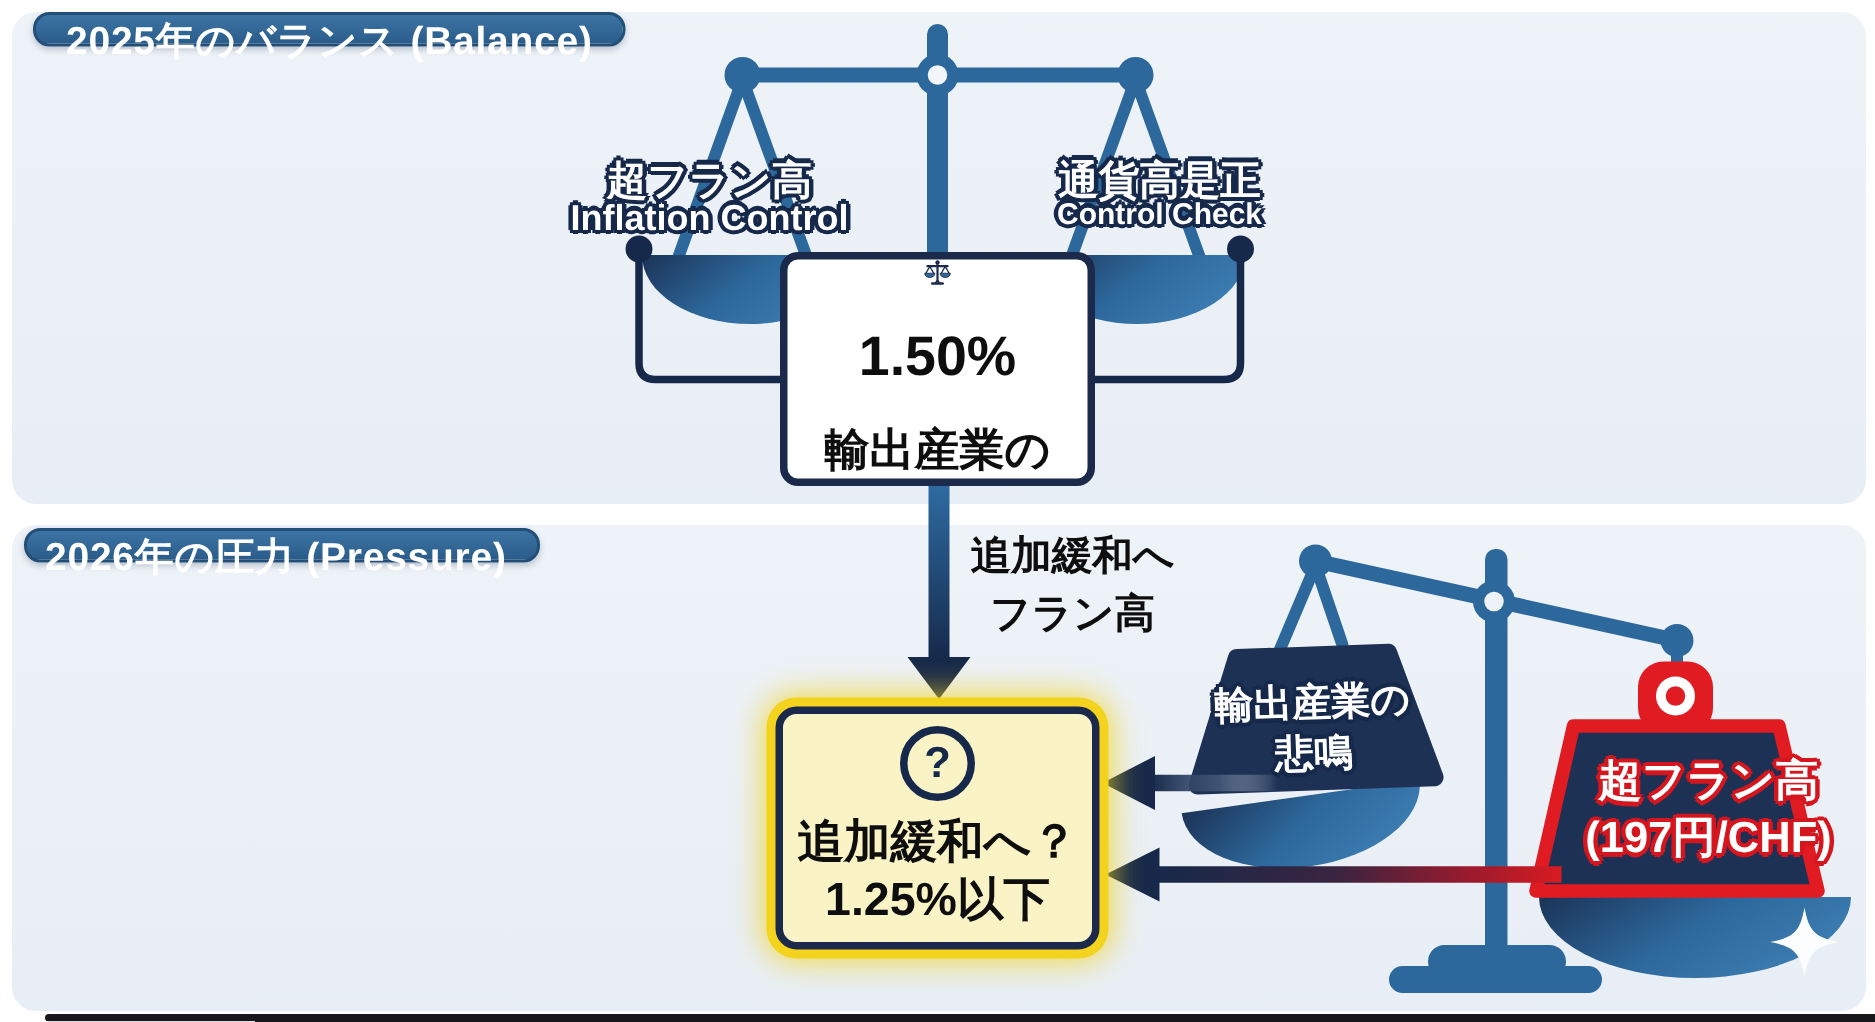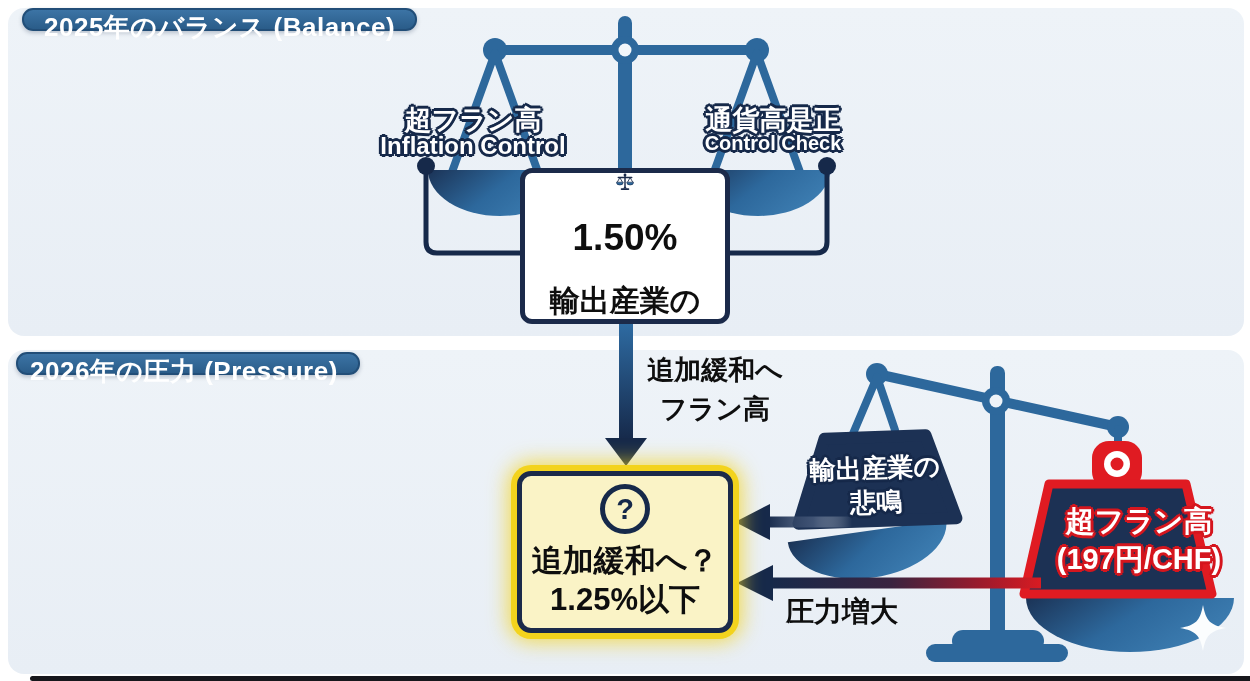--- a/index.html
+++ b/index.html
@@ -197,17 +197,16 @@
   <div class="abs outline-navy wt-label" style="left:798px;top:452px;width:155px;font-size:26px;transform:rotate(-2deg);">
     <div>輸出産業の</div>
     <div>悲鳴</div>
   </div>
 
   <div class="abs outline-red wt-label" style="left:1032px;top:503px;width:172px;font-size:29px;margin-left:21px;">
     <div>超フラン高</div>
     <div>(197円/CHF)</div>
   </div>
 
-  <div class="abs blacktext" style="left:786px;top:593px;font-size:28px;">圧力増大</div>
 
   <div class="abs" style="left:30px;top:676px;width:1220px;height:5px;background:#17171c;border-radius:3px 0 0 3px;"></div>
 
 </div>
 
 </body></html>

